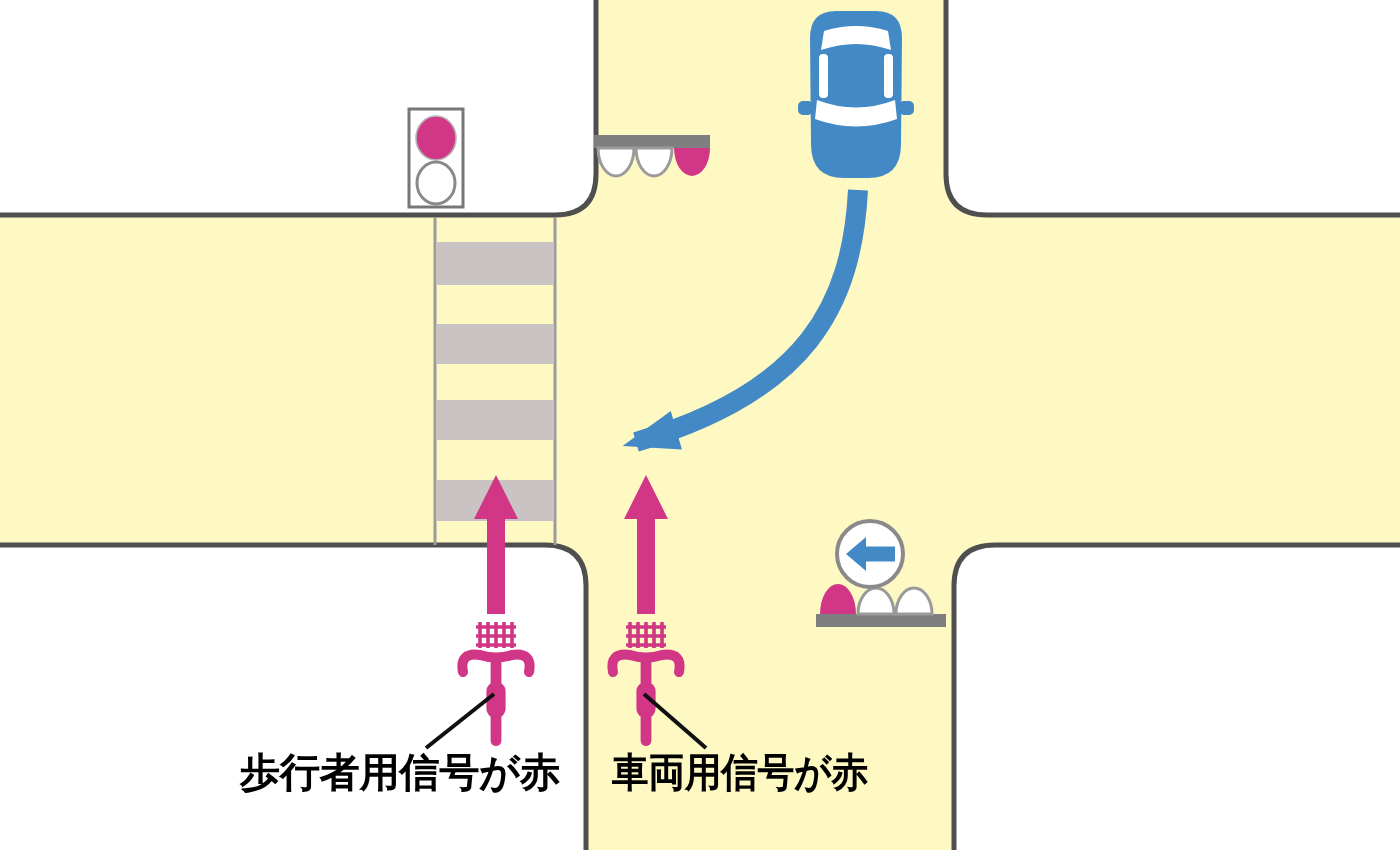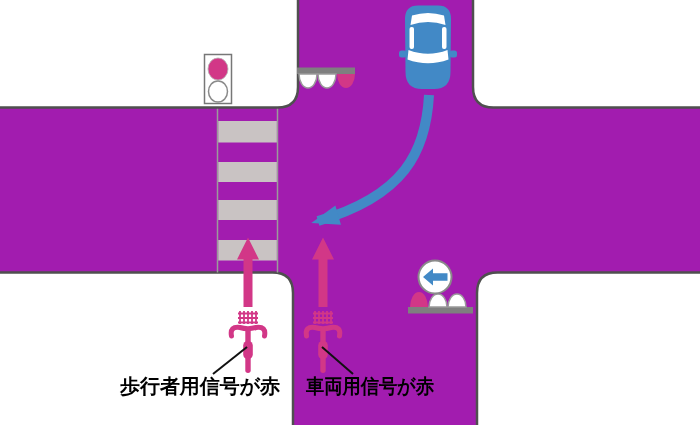--- a/index.html
+++ b/index.html
@@ -1,16 +1,16 @@
 <!DOCTYPE html>
 <html><head>
 <meta charset="utf-8">
 <style>
   html,body{margin:0;padding:0;background:#ffffff;}
-  .stage{position:relative;width:700px;height:425px;background:#a21caf;overflow:hidden;
+  .stage{position:relative;width:700px;height:425px;background:#fef9c3;overflow:hidden;
          font-family:"Liberation Sans", sans-serif;}
   svg{display:block;}
   text.diagram-label{font-family:"Liberation Sans", sans-serif;font-size:20px;font-weight:600;fill:#000;}
 </style>
 </head>
 <body>
 
 <div class="stage">
 <svg width="700" height="425" viewBox="0 0 700 425" xmlns="http://www.w3.org/2000/svg">
 

